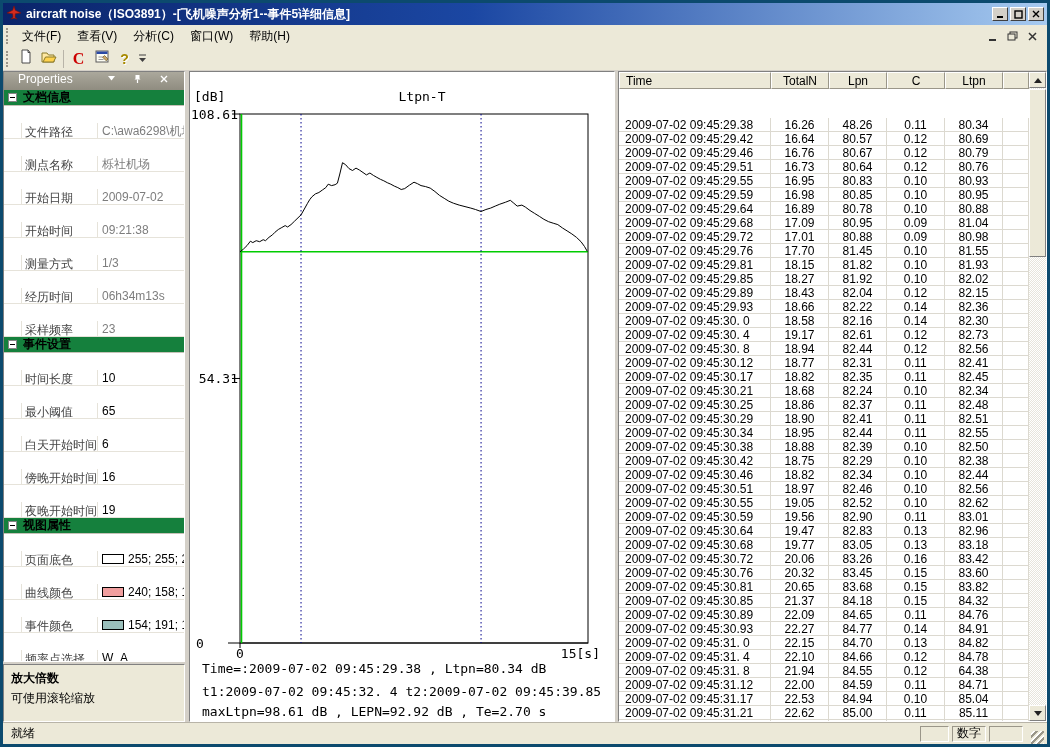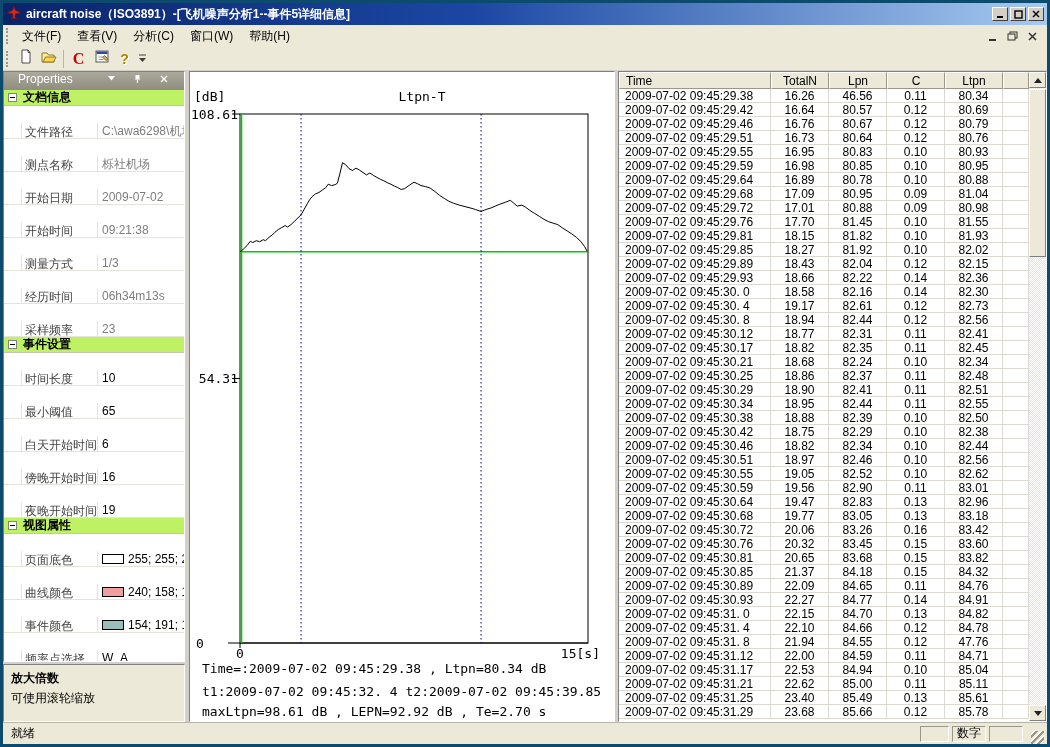--- a/index.html
+++ b/index.html
@@ -39,21 +39,21 @@
 
   
   .left-col { width:182px; flex:0 0 182px; display:flex; flex-direction:column; }
   .props-panel { flex:1; display:flex; flex-direction:column; background:#fff;
                  border:1px solid; border-color:#808080 #fff #fff #808080; overflow:hidden; }
   .props-header { height:18px; flex:0 0 18px; background:linear-gradient(#aba89c,#8f8c80);
                   color:#fff; font-size:12px; display:flex; padding:0 14px; gap:13px; }
   .props-header .ph-title { flex:1; }
   .ph-ic { display:flex; align-items:center; justify-content:center; width:13px; height:13px; }
   .prop-grid { font-size:12px; }
-  .pg-section { height:16px; display:flex; align-items:center; background:#bef264;
+  .pg-section { height:16px; display:flex; align-items:center; background:#15803d;
                 border-bottom:1px solid #c6c2b8; font-weight:bold; color:#000; }
   .cbox { width:9px; height:9px; border:1px solid #848484; background:#fff; margin:0 6px 0 4px;
           position:relative; flex:0 0 9px; }
   .cbox::after { content:""; position:absolute; left:1px; right:1px; top:3px; height:1px; background:#000; }
   .pg-row { height:16px; display:flex; align-items:stretch; border-bottom:1px solid #e6e3da;margin-top:17px; }
   .pg-indent { width:18px; flex:0 0 18px; border-right:1px solid #e6e3da; }
   .pg-label { width:76px; flex:0 0 76px; padding:1px 0 0 3px; color:#444; border-right:1px solid #e6e3da;
               white-space:nowrap; overflow:hidden; }
   .pg-value { flex:1; padding:1px 0 0 4px; color:#000; white-space:nowrap; overflow:hidden;
               display:flex; align-items:center; }
@@ -75,21 +75,21 @@
   .end { text-anchor:end; }
 
   
   .table-panel { flex:1; background:#fff; border:1px solid; border-color:#808080 #fff #fff #808080;
                  display:flex; overflow:hidden; }
   .tbl-left { flex:1; display:flex; flex-direction:column; overflow:hidden; }
   .tbl-header { height:17px; flex:0 0 17px; display:flex; background:#ece9d8; font-size:12px;border-radius:6px; }
   .th { border:1px solid; border-color:#fff #9a9689 #9a9689 #fff; background:#ece9d8;
         display:flex; align-items:center; justify-content:center; overflow:hidden; }
   .th.first { justify-content:flex-start; padding-left:6px; }
-  .tbl-body { flex:1; overflow:hidden; font-size:12px; }
+  .tbl-body { flex:1; overflow:hidden; font-size:12px;margin-top:29px; }
   .tbl-row { height:14px; display:flex; }
   .td { border-right:1px solid #dcd9d0; border-bottom:1px solid #dcd9d0; display:flex; align-items:center;
         justify-content:center; overflow:hidden; white-space:nowrap; }
   .td.first { justify-content:flex-start; padding-left:6px; }
   .c-time { width:152px; flex:0 0 152px; }
   .c-num  { width:58px;  flex:0 0 58px; }
   .c-fill { flex:1; }
 
   
   .vscroll { width:17px; flex:0 0 17px; display:flex; flex-direction:column;
@@ -412,21 +412,21 @@
             <div class="th c-num">TotalN</div>
             <div class="th c-num">Lpn</div>
             <div class="th c-num">C</div>
             <div class="th c-num">Ltpn</div>
             <div class="th c-fill"></div>
           </div>
         <div class="tbl-body" id="tbl-body">
             <div class="tbl-row">
               <div class="td c-time first">2009-07-02 09:45:29.38</div>
               <div class="td c-num">16.26</div>
-              <div class="td c-num">46.56</div>
+              <div class="td c-num">48.26</div>
               <div class="td c-num">0.11</div>
               <div class="td c-num">80.34</div>
               <div class="td c-fill"></div>
             </div>
             <div class="tbl-row">
               <div class="td c-time first">2009-07-02 09:45:29.42</div>
               <div class="td c-num">16.64</div>
               <div class="td c-num">80.57</div>
               <div class="td c-num">0.12</div>
               <div class="td c-num">80.69</div>
@@ -726,21 +726,21 @@
               <div class="td c-num">84.66</div>
               <div class="td c-num">0.12</div>
               <div class="td c-num">84.78</div>
               <div class="td c-fill"></div>
             </div>
             <div class="tbl-row">
               <div class="td c-time first">2009-07-02 09:45:31. 8</div>
               <div class="td c-num">21.94</div>
               <div class="td c-num">84.55</div>
               <div class="td c-num">0.12</div>
-              <div class="td c-num">47.76</div>
+              <div class="td c-num">64.38</div>
               <div class="td c-fill"></div>
             </div>
             <div class="tbl-row">
               <div class="td c-time first">2009-07-02 09:45:31.12</div>
               <div class="td c-num">22.00</div>
               <div class="td c-num">84.59</div>
               <div class="td c-num">0.11</div>
               <div class="td c-num">84.71</div>
               <div class="td c-fill"></div>
             </div>

